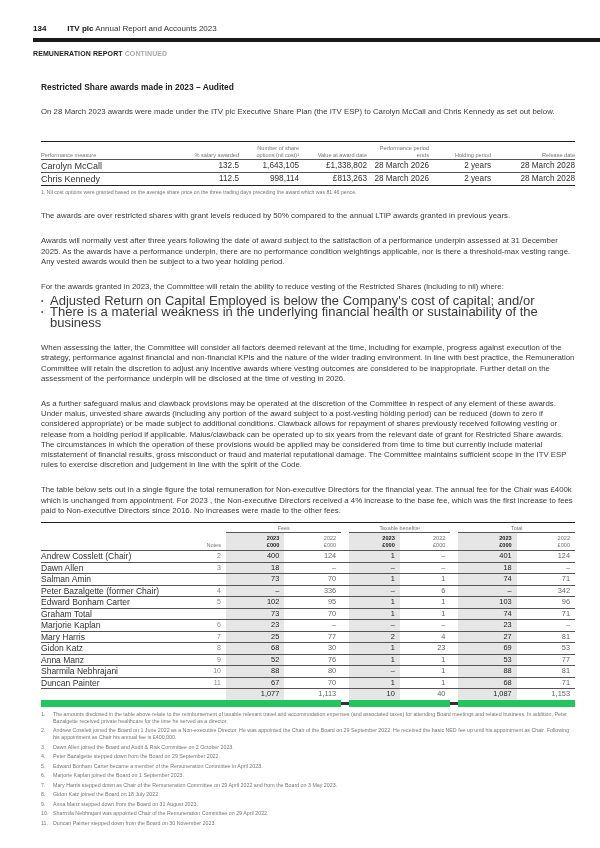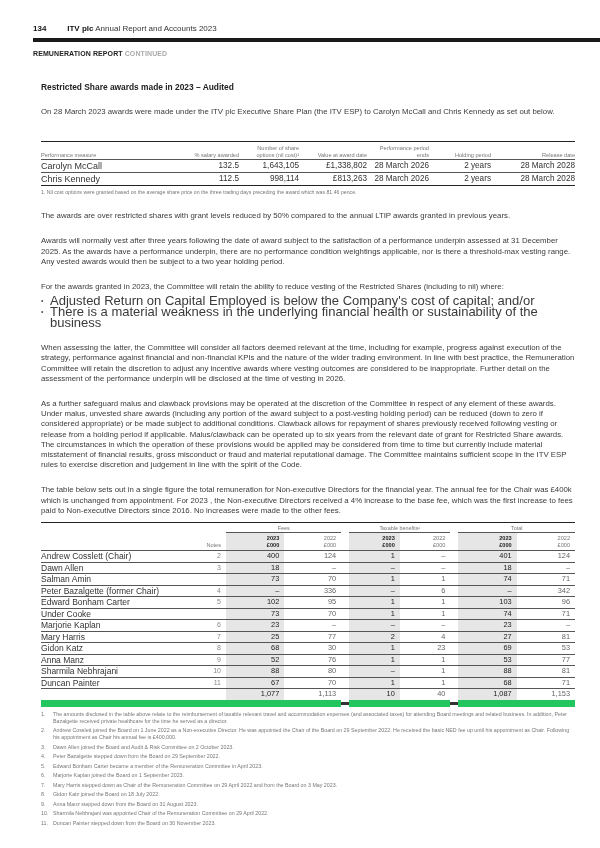--- a/index.html
+++ b/index.html
@@ -189,21 +189,21 @@
             <td class="b sh">102</td>
             <td class="light">95</td>
             <td class="gap"></td>
             <td class="b sh">1</td>
             <td class="light">1</td>
             <td class="gap"></td>
             <td class="b sh">103</td>
             <td class="light">96</td>
           </tr>
           <tr>
-            <td class="name">Under Cooke</td>
+            <td class="name">Graham Total</td>
             <td class="note"></td>
             <td class="b sh">73</td>
             <td class="light">70</td>
             <td class="gap"></td>
             <td class="b sh">1</td>
             <td class="light">1</td>
             <td class="gap"></td>
             <td class="b sh">74</td>
             <td class="light">71</td>
           </tr>

